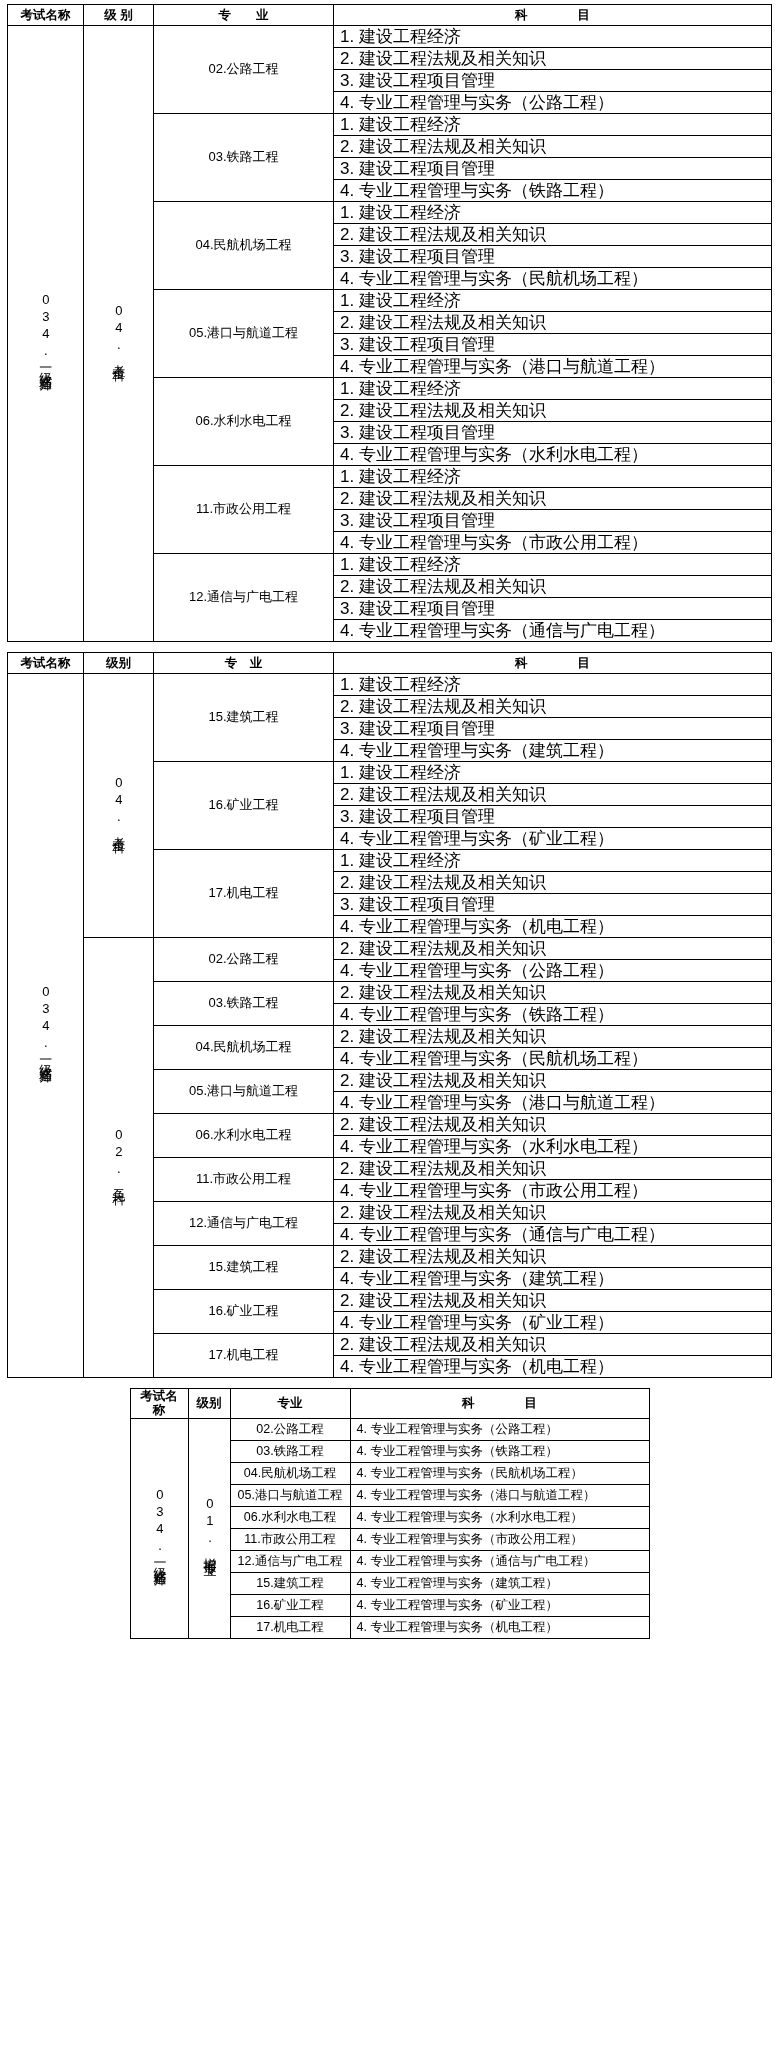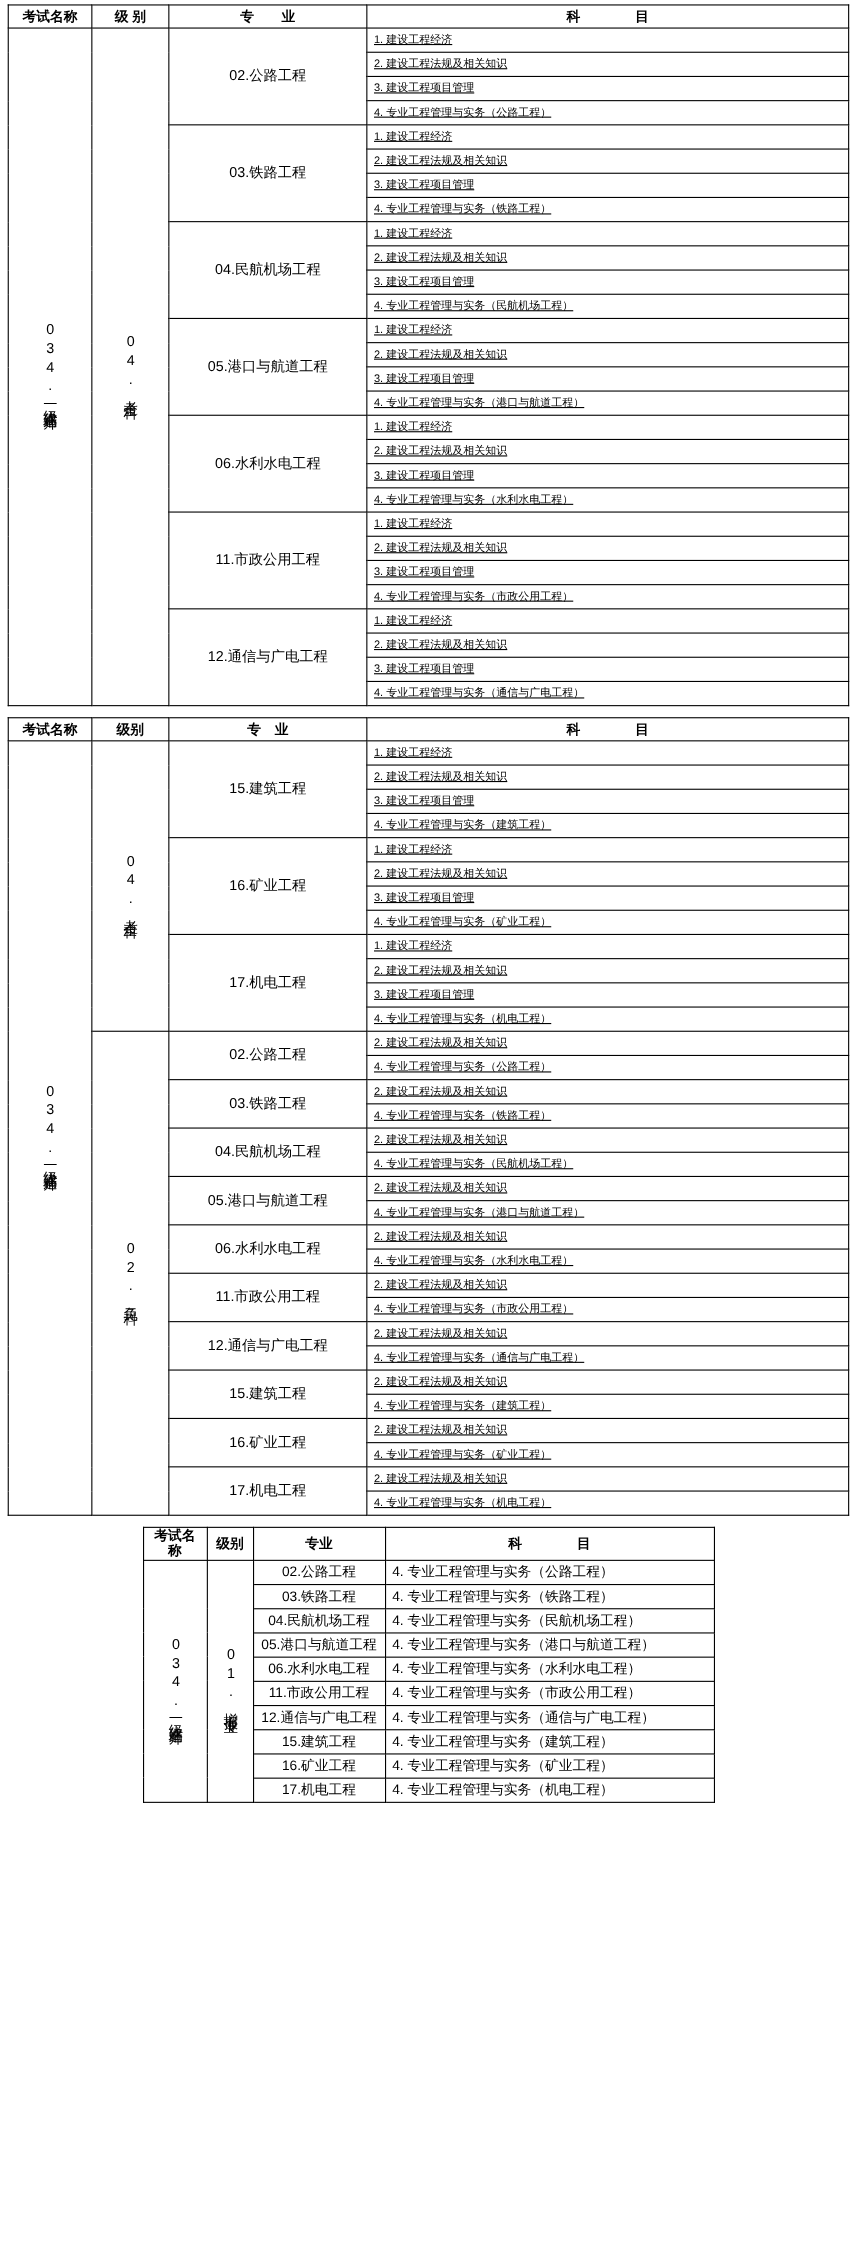--- a/index.html
+++ b/index.html
@@ -25,21 +25,21 @@
     width:76px;text-align:center;font-size:13px;line-height:1.35;
   }
   .vert{
     writing-mode:vertical-rl;
     text-orientation:upright;
     letter-spacing:2px;
     display:inline-block;
   }
   .clevel{width:70px;text-align:center;font-size:13px;line-height:1.35;}
   .cmajor{width:180px;text-align:center;font-size:13px;}
-  .csub{font-size:10px;height:21px;padding-left:6px;text-decoration:underline;}
+  .csub{font-size:17px;height:21px;padding-left:6px;}
   .subj-row td{height:21px;}
   
   .tbl3{width:520px;margin:0 auto;}
   .t3-name{width:58px;text-align:center;font-size:13px;line-height:1.3;}
   .t3-level{width:42px;text-align:center;font-size:13px;line-height:1.3;}
   .t3-major{width:120px;text-align:center;font-size:12.5px;}
   .t3-subj{font-size:12.5px;padding-left:6px;}
   .t3-hdr{text-align:center;font-weight:bold;font-size:12.5px;height:20px;}
   .spacer{height:10px;}
 </style>

